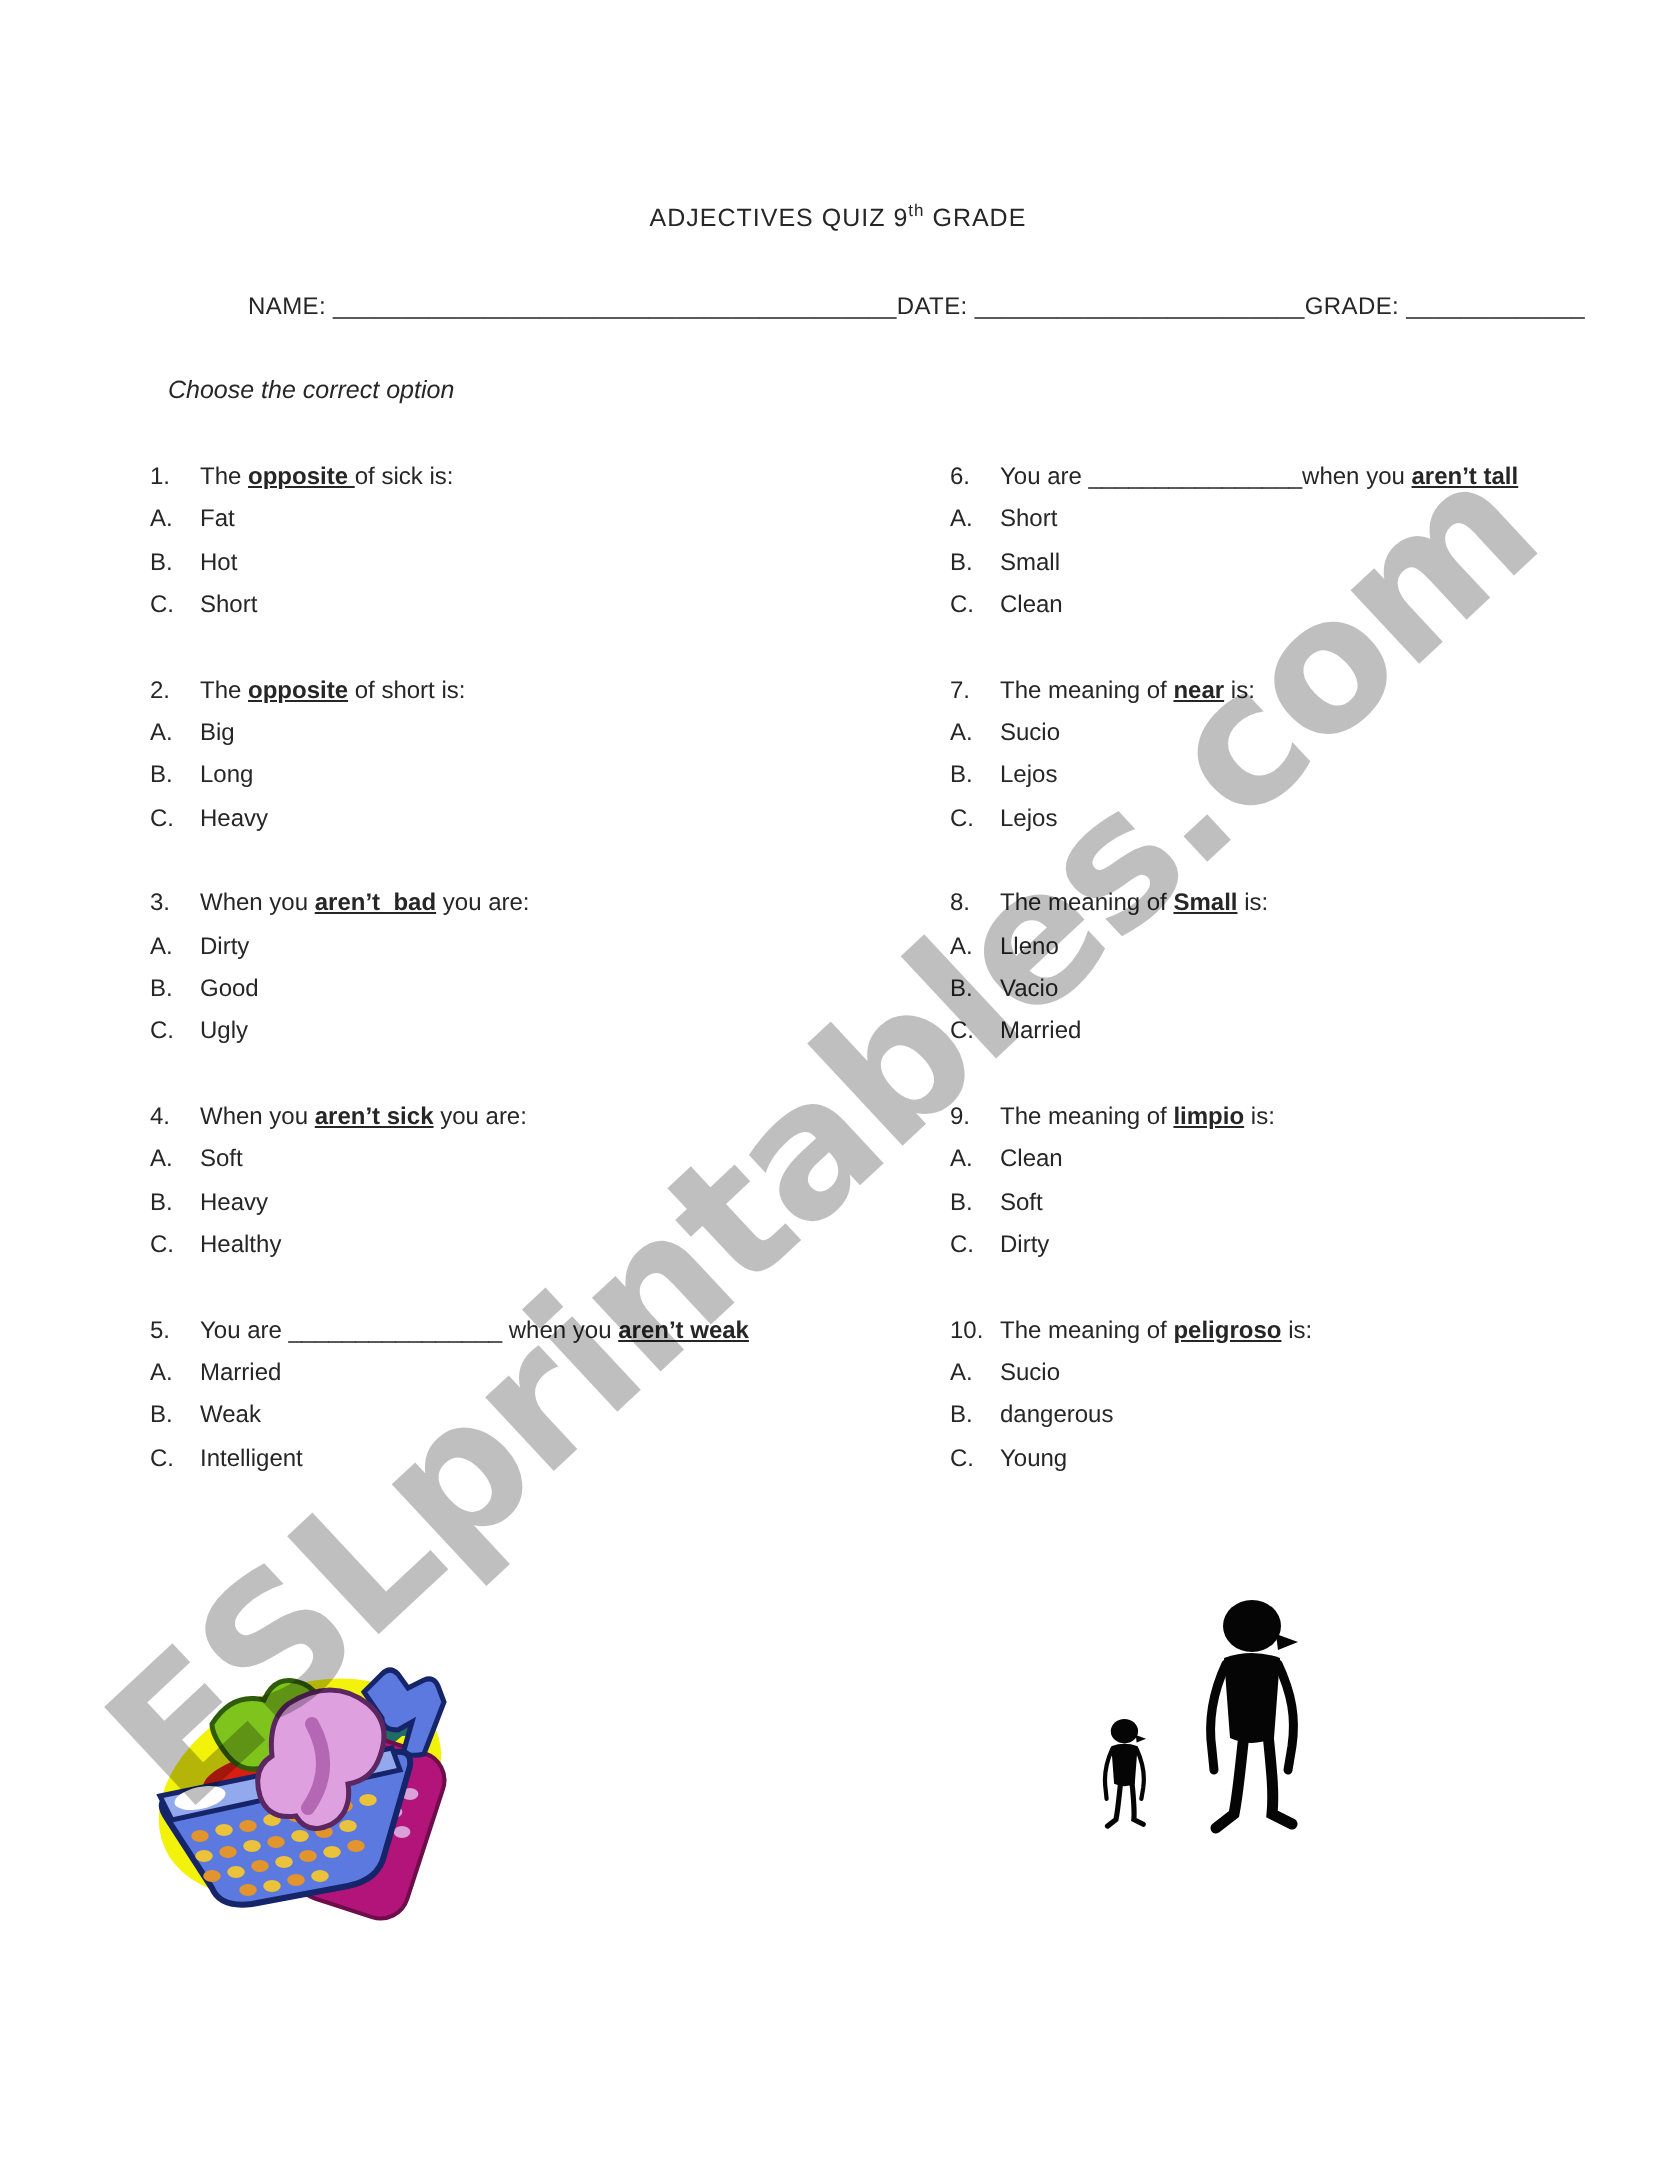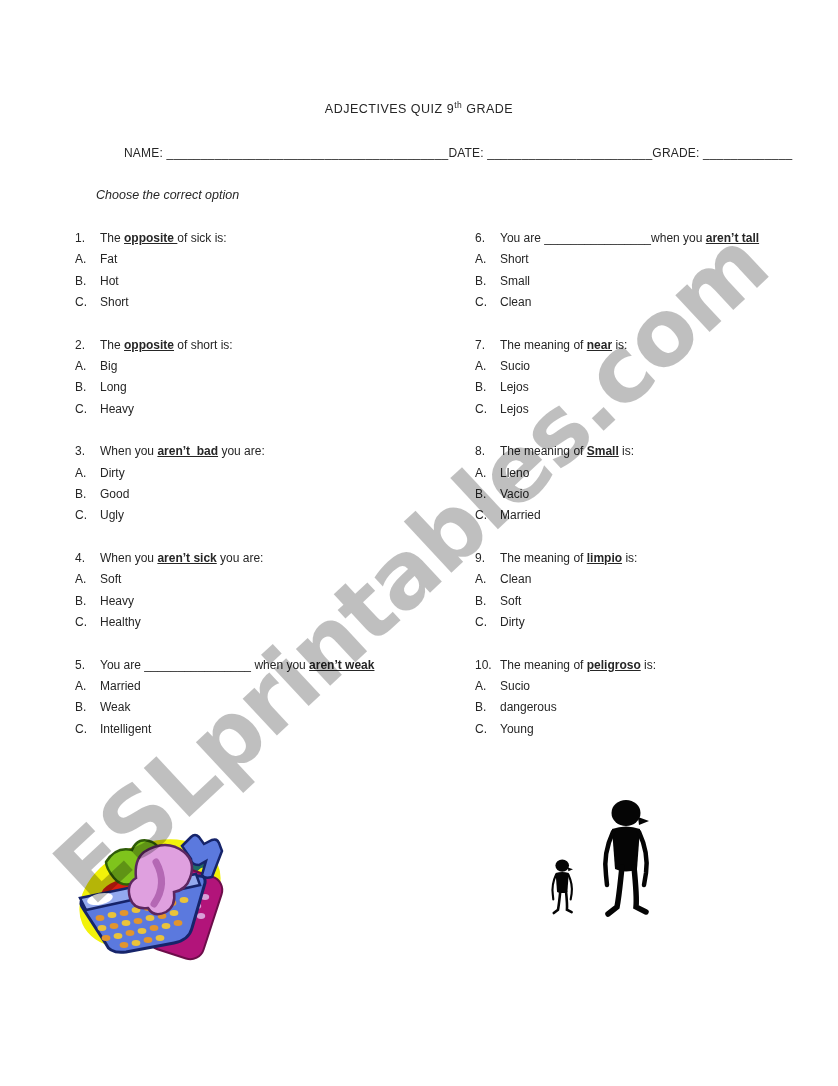--- a/index.html
+++ b/index.html
@@ -20,21 +20,21 @@
   .title {
     position:absolute; top:100px; left:0; width:100%; text-align:center;
     font-size:12.5px; letter-spacing:0.5px; z-index:1;
   }
   .title .sup { font-size:8.5px; vertical-align:super; }
   .fields {
     position:absolute; top:146px; left:100px; right:60px;
     font-size:12px; white-space:nowrap; letter-spacing:0.2px; z-index:1;margin-left:24px;
   }
   .instruction {
-    position:absolute; top:188px; left:96px;
+    position:absolute; top:188px; left:84px;
     font-size:12.5px; font-style:italic; z-index:1;
   }
   .columns {
     position:absolute; top:228px; left:75px; display:flex;
     font-size:12px; line-height:21.4px; z-index:1;
   }
   .col-left  { width:400px; }
   .col-right { width:360px; }
   .group { margin-bottom:21px; }
   .line { display:flex; }

